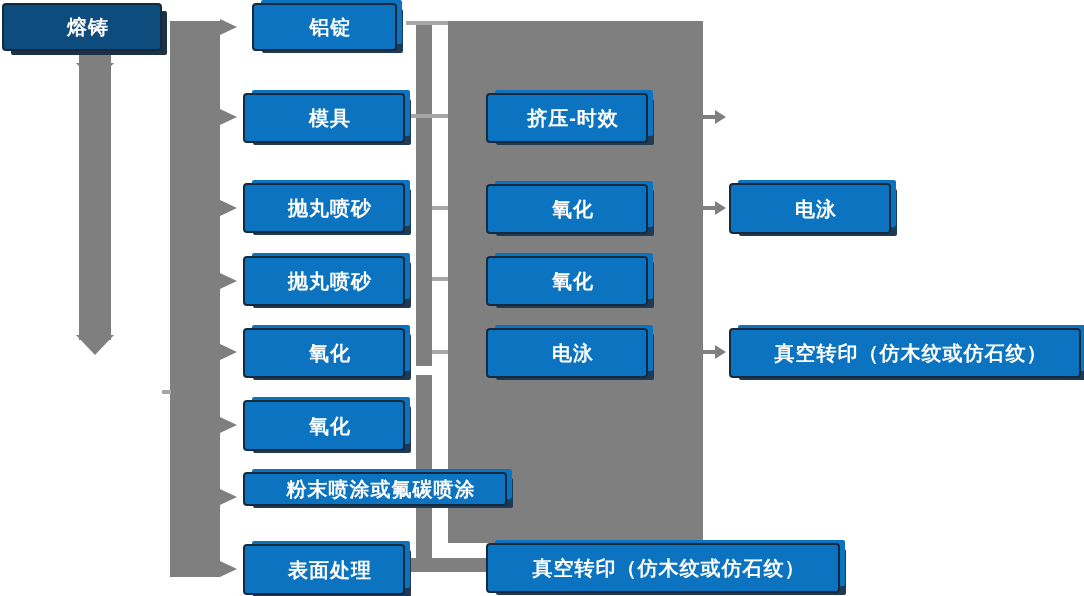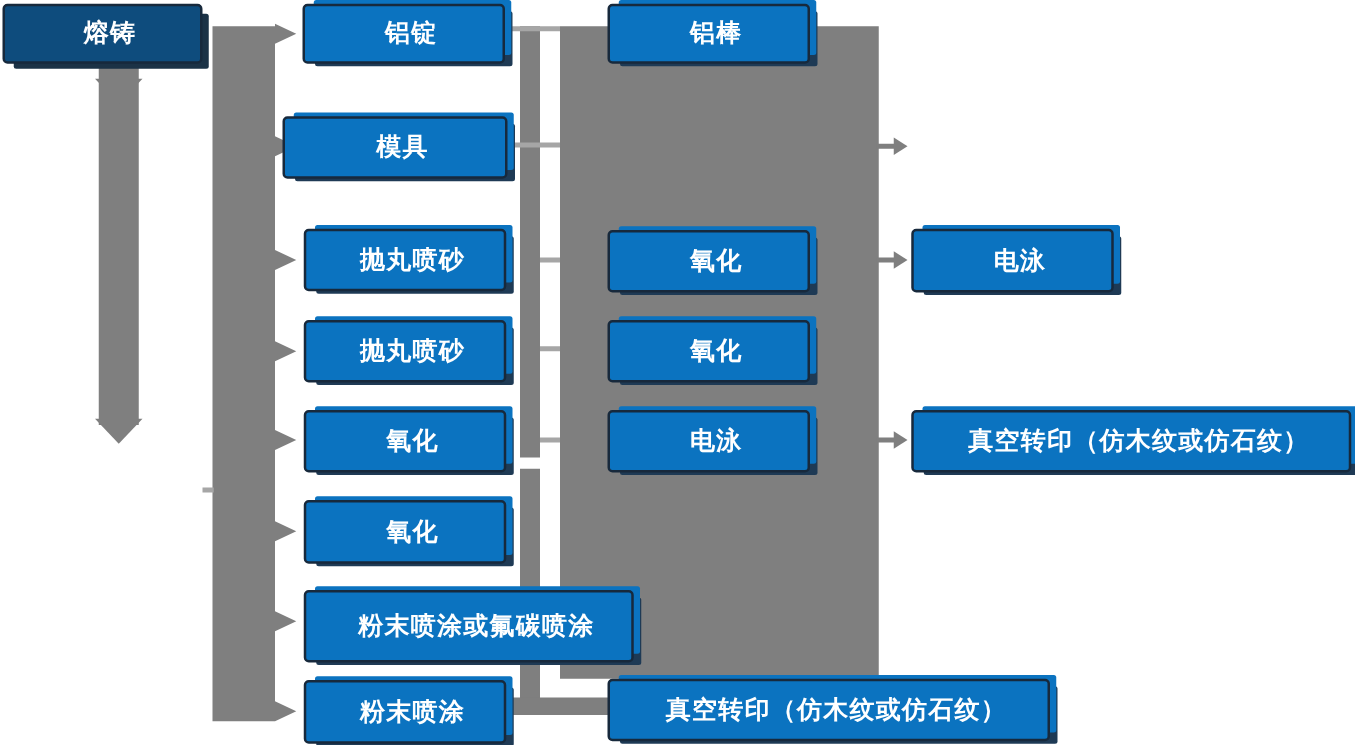--- a/index.html
+++ b/index.html
@@ -74,30 +74,30 @@
 
   <div class="hline dark" style="left:701px;top:115px;width:16px"></div>
   <div class="tri-right-sm" style="left:715px;top:110px"></div>
   <div class="hline dark" style="left:701px;top:206px;width:16px"></div>
   <div class="tri-right-sm" style="left:715px;top:201px"></div>
   <div class="hline dark" style="left:701px;top:350px;width:16px"></div>
   <div class="tri-right-sm" style="left:715px;top:345px"></div>
 
   <div class="node dark" style="left:2px;top:3px;width:160px;height:48px">熔铸</div>
 
-  <div class="node" style="left:242px;top:3px;width:162px;height:48px">铝锭</div>
-  <div class="node" style="left:226px;top:93px;width:180px;height:50px">模具</div>
+  <div class="node" style="left:252px;top:3px;width:145px;height:48px">铝锭</div>
+  <div class="node" style="left:243px;top:93px;width:162px;height:50px">模具</div>
   <div class="node" style="left:243px;top:183px;width:162px;height:50px">抛丸喷砂</div>
   <div class="node" style="left:243px;top:256px;width:162px;height:50px">抛丸喷砂</div>
   <div class="node" style="left:243px;top:328px;width:162px;height:50px">氧化</div>
   <div class="node" style="left:243px;top:400px;width:162px;height:51px">氧化</div>
-  <div class="node" style="left:243px;top:472px;width:264px;height:58px">粉末喷涂或氟碳喷涂</div>
-  <div class="node" style="left:243px;top:544px;width:162px;height:51px">粉末喷涂</div>
+  <div class="node" style="left:243px;top:472px;width:264px;height:34px">粉末喷涂或氟碳喷涂</div>
+  <div class="node" style="left:243px;top:544px;width:162px;height:51px">表面处理</div>
 
-  <div class="node" style="left:486px;top:3px;width:162px;height:48px">铝棒</div>
+  <div class="node" style="left:486px;top:93px;width:162px;height:50px">挤压-时效</div>
   <div class="node" style="left:486px;top:184px;width:162px;height:50px">氧化</div>
   <div class="node" style="left:486px;top:256px;width:162px;height:50px">氧化</div>
   <div class="node" style="left:486px;top:328px;width:162px;height:50px">电泳</div>
   <div class="node" style="left:486px;top:543px;width:354px;height:50px">真空转印（仿木纹或仿石纹）</div>
 
   <div class="node" style="left:729px;top:183px;width:162px;height:51px">电泳</div>
   <div class="node" style="left:729px;top:328px;width:352px;height:50px">真空转印（仿木纹或仿石纹）</div>
 
 </div>
 

